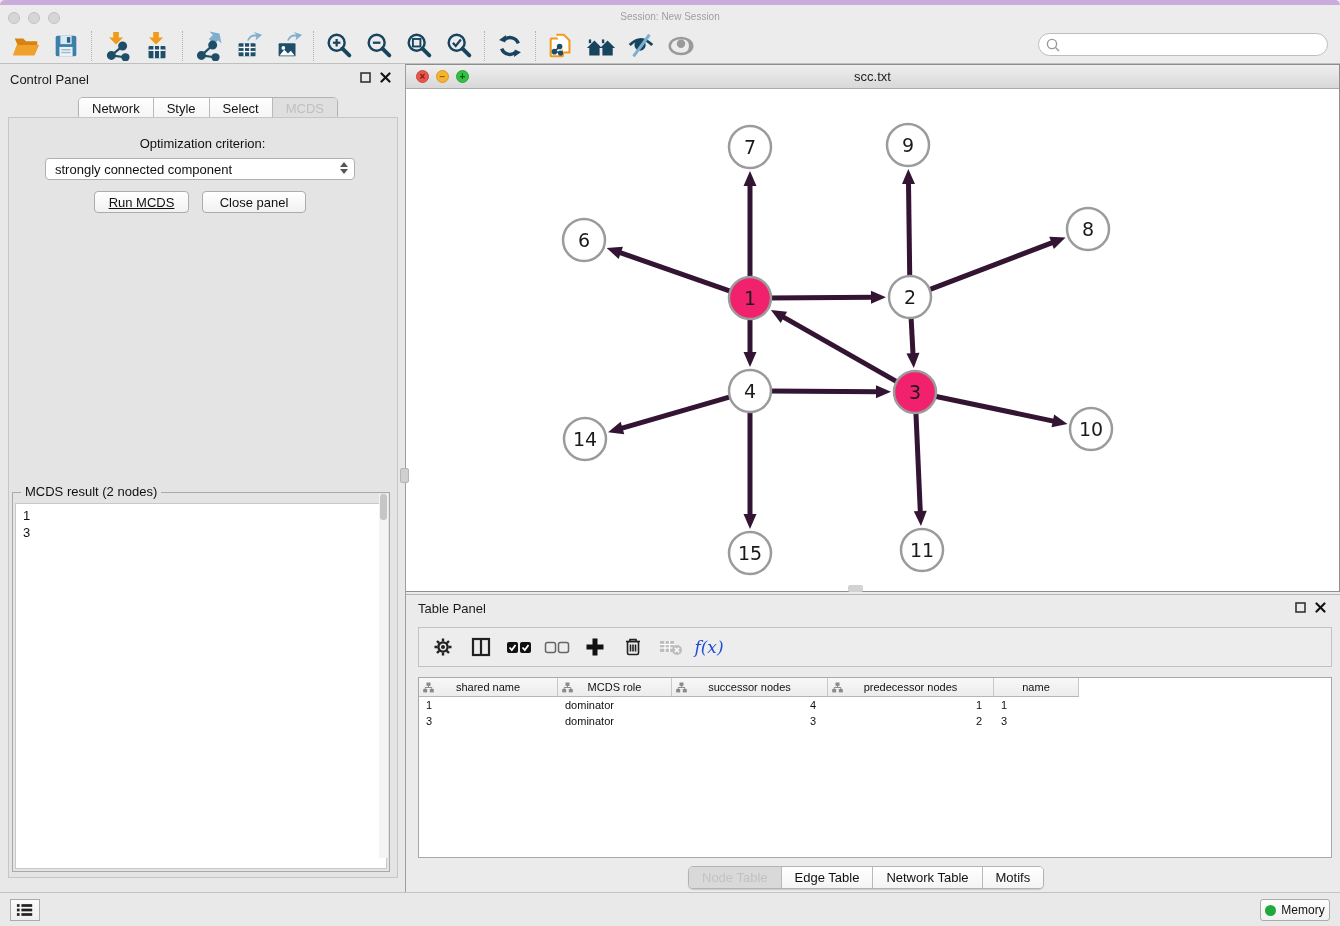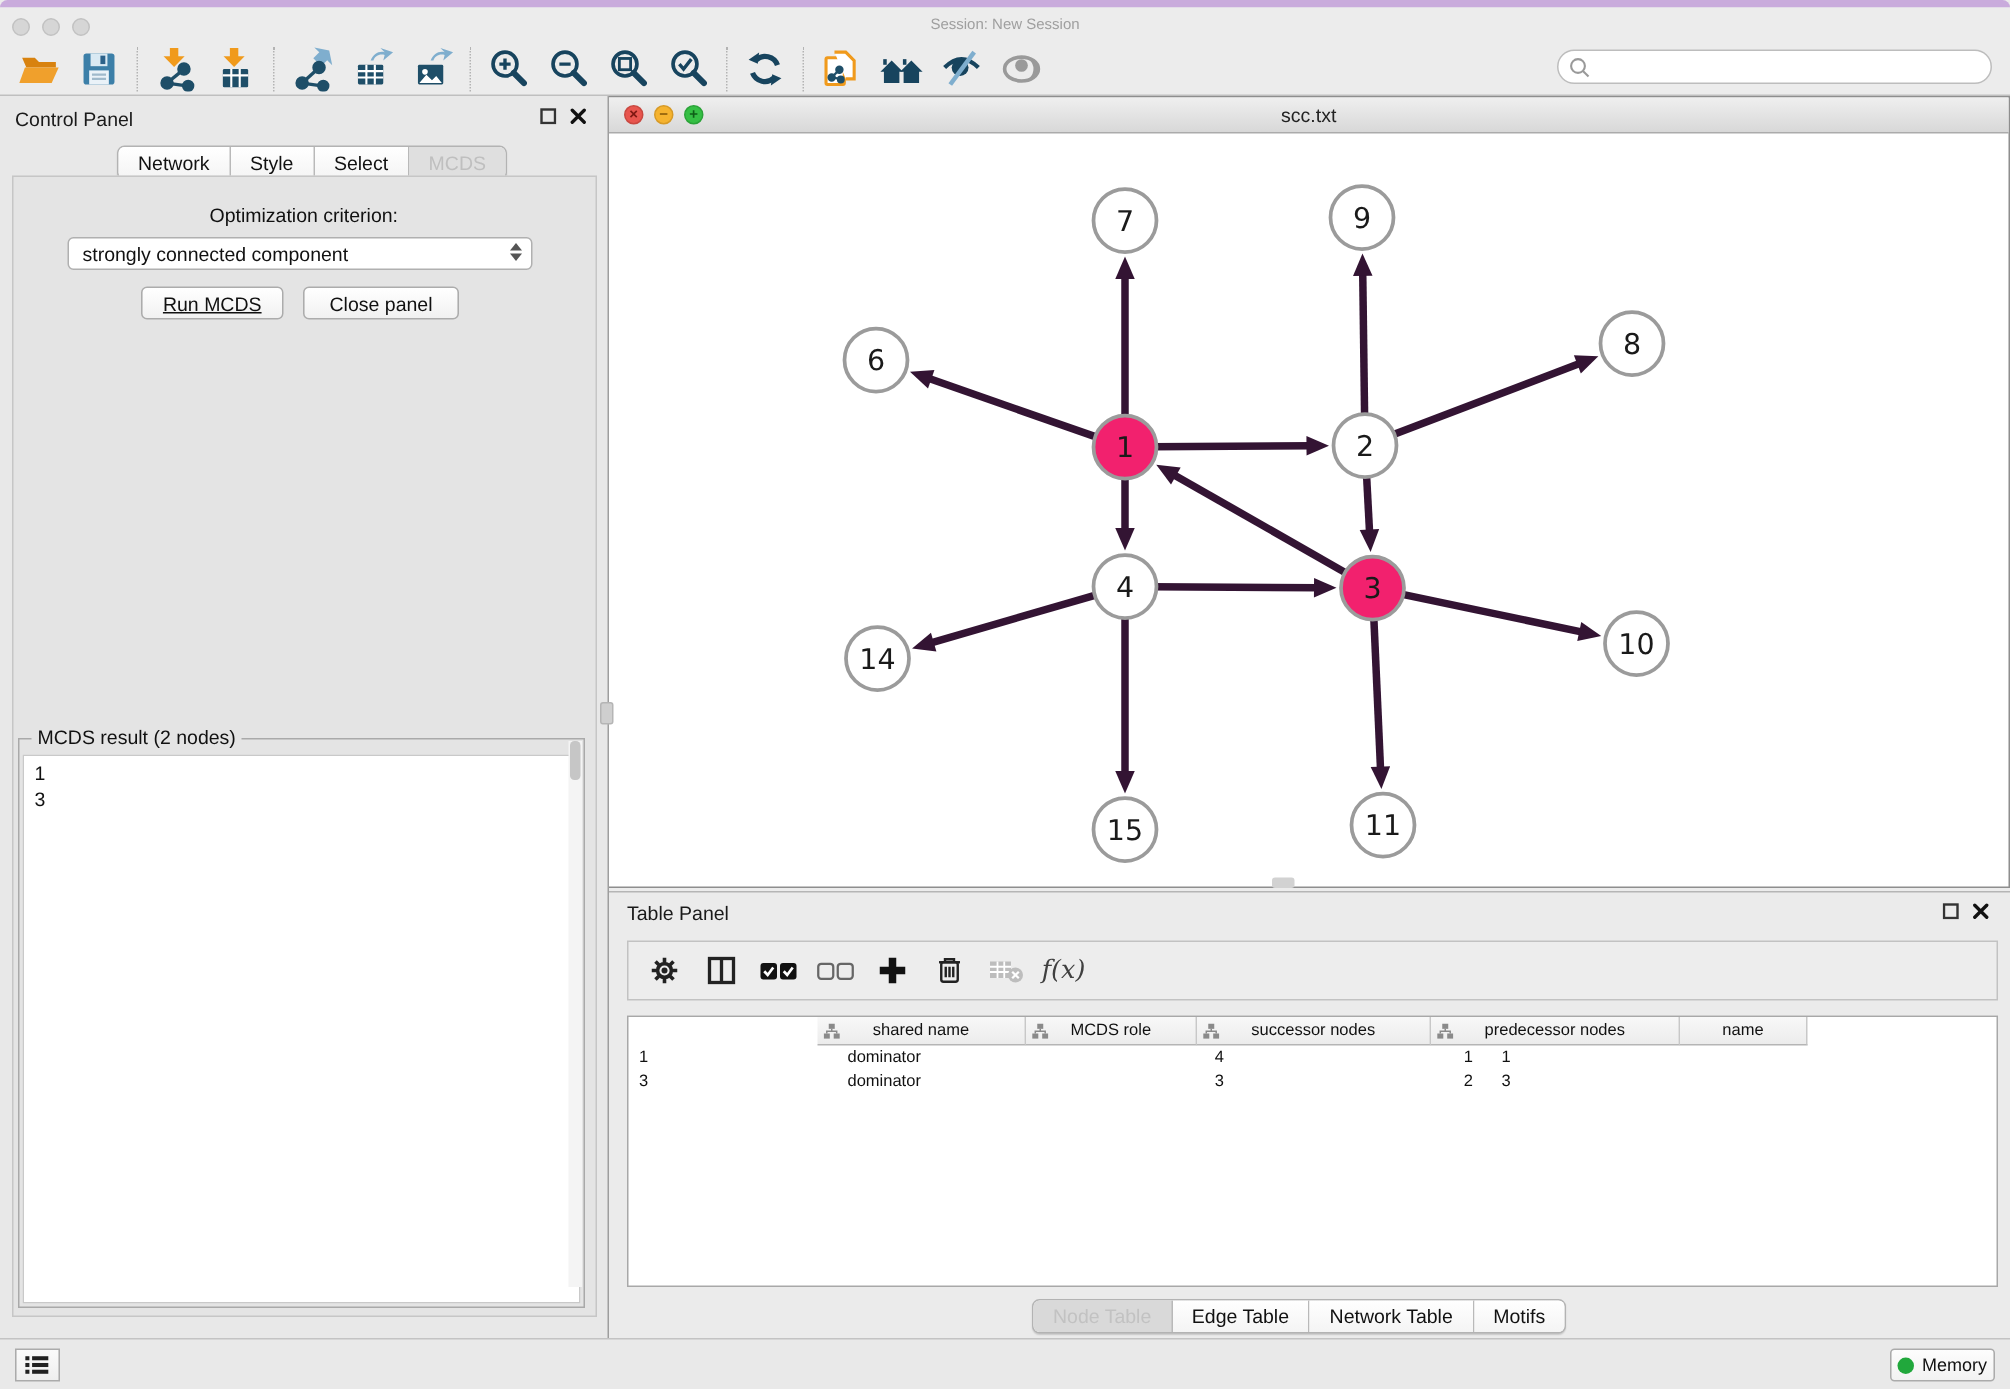--- a/index.html
+++ b/index.html
@@ -62,24 +62,24 @@
   .vdivider-handle { position:absolute; left:400px; top:468px; width:9px; height:15px; background:#CFCFCF; border:1px solid #B5B5B5; border-radius:2px; }
 
   
   .table-panel { position:absolute; left:406px; top:594px; width:934px; height:298px; background:#EBEBEB; border-top:1px solid #B5B5B5; }
   .tp-header { position:relative; height:26px; }
   .tp-header .panel-title { position:absolute; left:12px; top:6px; font-size:13px; color:#1A1A1A; }
   .tp-header .win-icons { position:absolute; right:14px; top:7px; display:flex; gap:9px; align-items:center; }
 
   .tp-toolbar { position:absolute; left:12px; top:32px; width:914px; height:40px; background:#EDEDED; border:1px solid #C2C2C2; display:flex; align-items:center; padding-left:8px; gap:6px; }
   .tp-tbtn { width:32px; height:32px; display:flex; align-items:center; justify-content:center; }
-  .fx-label { font-family:"DejaVu Serif",serif; font-style:italic; font-size:17px; color:#404040; }
+  .fx-label { font-family:"DejaVu Serif",serif; font-style:italic; font-size:17px; color:#1d4ed8; }
 
   .data-table { position:absolute; left:12px; top:82px; width:914px; height:181px; background:#fff; border:1px solid #A8A8A8; overflow:hidden; }
-  .thead { display:flex; height:19px;justify-content:center; }
+  .thead { display:flex; height:19px; }
   .th { position:relative; height:19px; background:linear-gradient(#F8F8F8,#ECECEC); border-right:1px solid #C8C8C8; border-bottom:1px solid #B5B5B5; font-size:11px; color:#111; display:flex; align-items:center; justify-content:center; }
   .th .tree-ic { position:absolute; left:4px; top:4px; }
   .tr { display:flex; height:16px; }
   .td { font-size:11px; color:#111; line-height:16px; overflow:hidden; white-space:nowrap; }
 
   #tp-tabs { position:absolute; left:282px; top:271px; }
   .segtabs .seg.gray-active { background:#D9D9D9; color:#C2C2C2; }
 
   
   .statusbar { position:absolute; left:0; top:892px; width:1340px; height:34px; background:#E9E9E9; border-top:1px solid #C3C3C3; }

